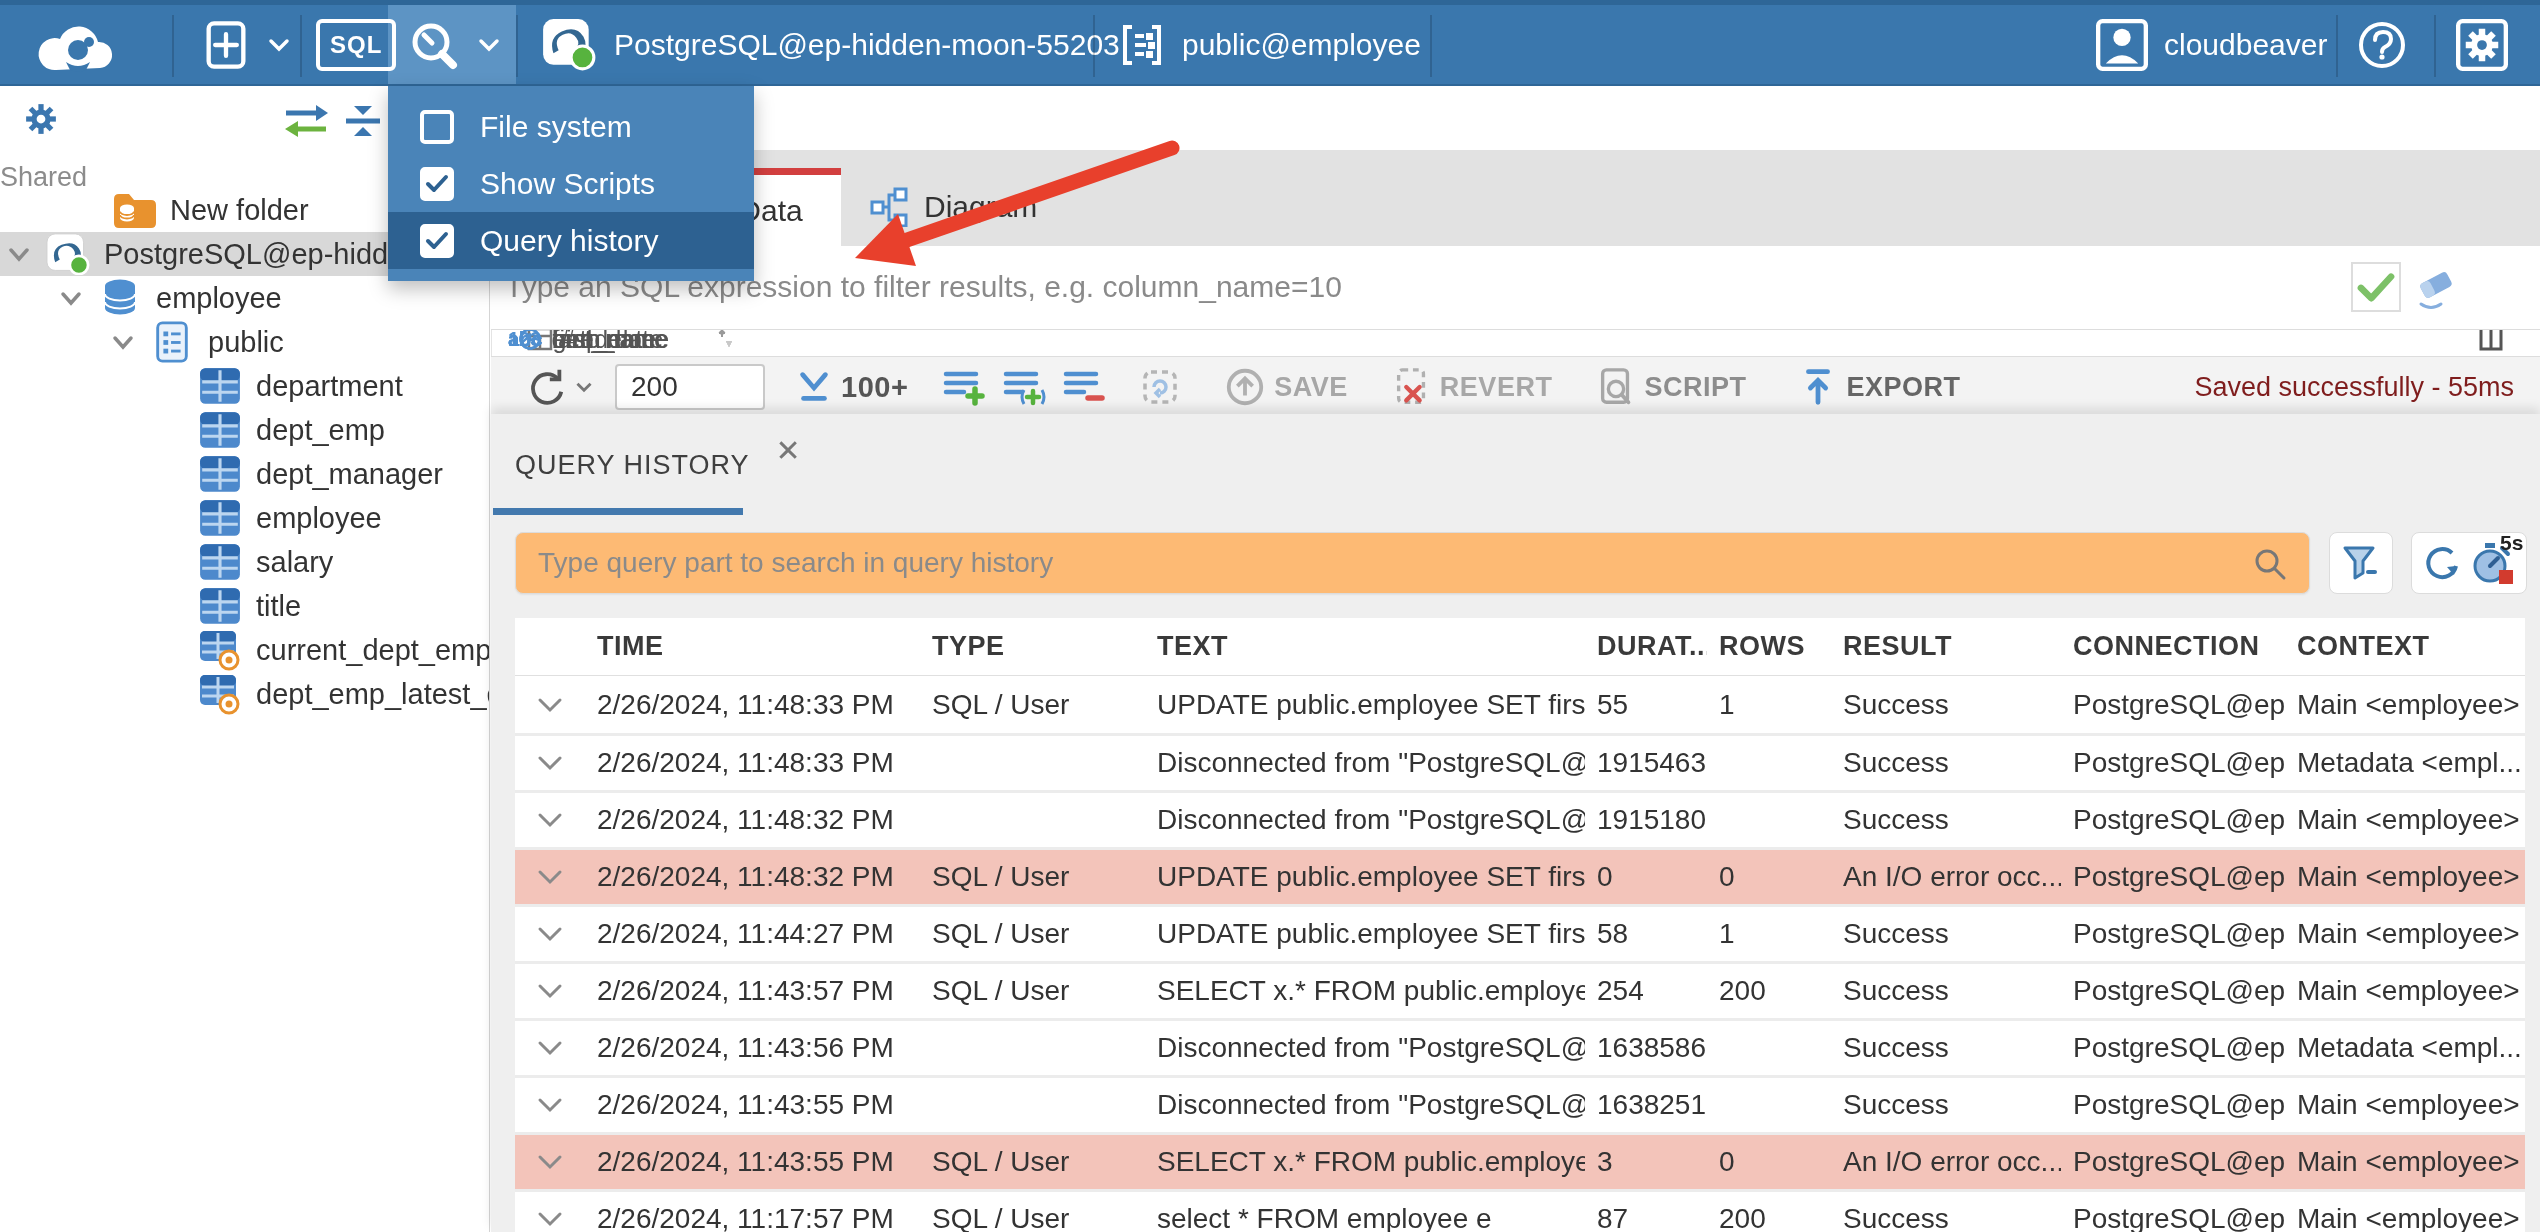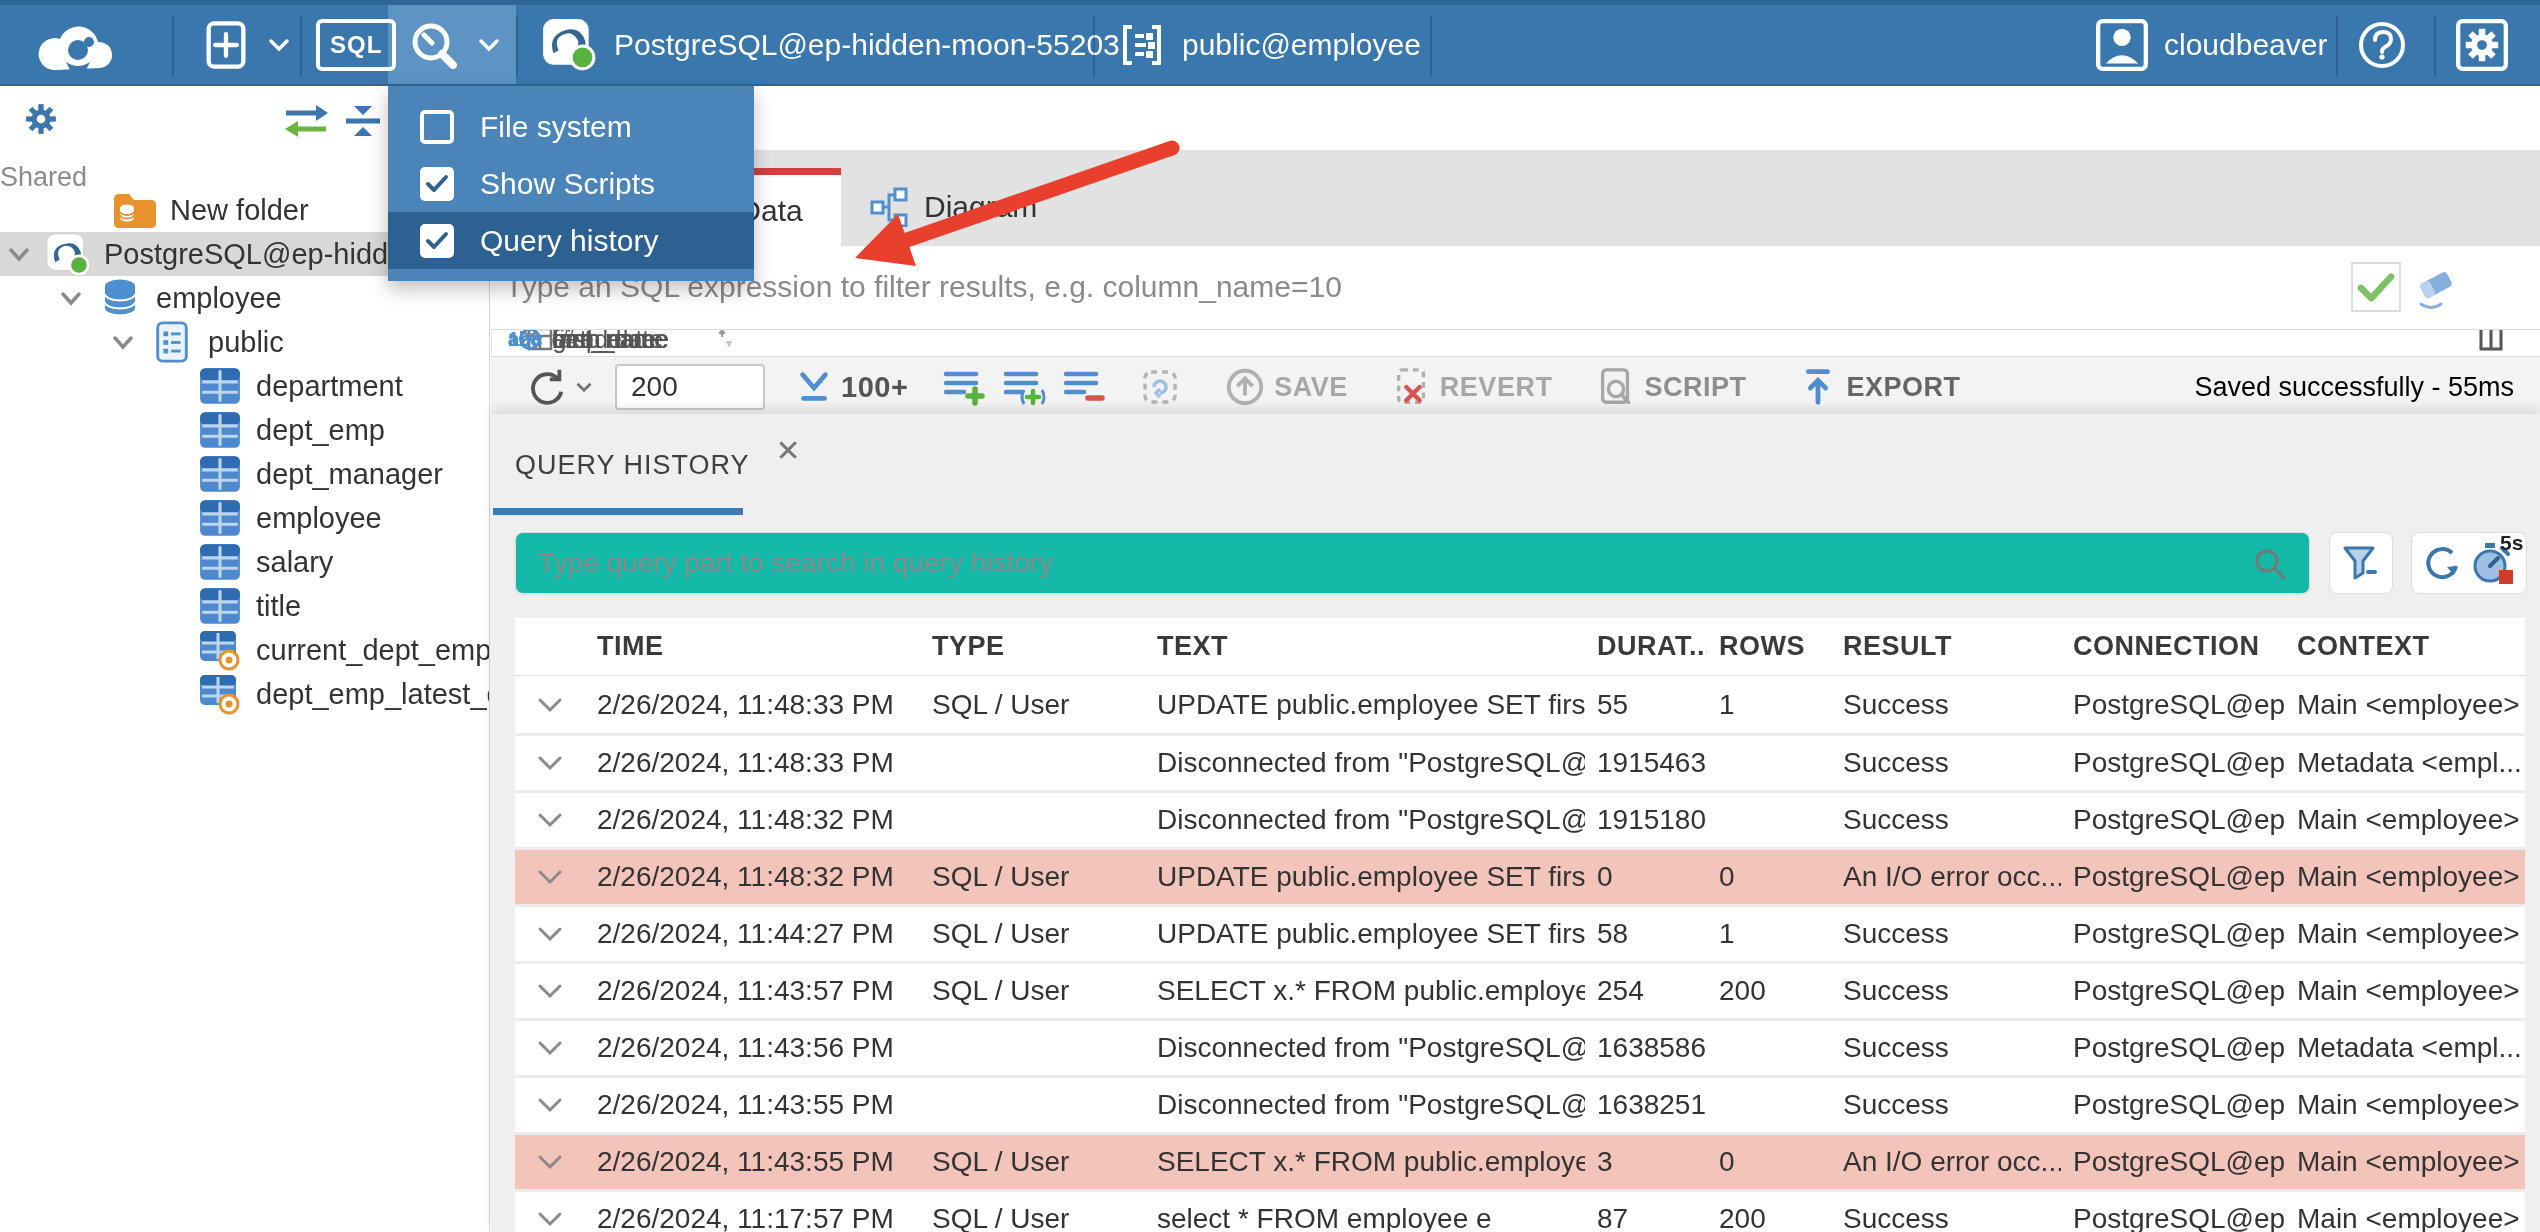--- a/index.html
+++ b/index.html
@@ -80,31 +80,31 @@
 
   .data-toolbar { position:absolute; left:0; top:270px; width:2049px; height:62px; background:#f3f3f3;
     border-top:1px solid #ddd; border-bottom:1px solid #e0e0e0; display:flex; align-items:center; }
   .dtb { display:flex; align-items:center; gap:8px; cursor:pointer; flex:0 0 auto; }
   .dtb-text { font-size:27px; font-weight:bold; letter-spacing:0.5px; white-space:nowrap; }
   .txt-disabled { color:#a7a7a7; }
   .txt-enabled { color:#8d8d8d; }
   .txt-export { color:#666; }
   .rowlimit-input { width:150px; height:46px; border:2px solid #c9c9c9; border-radius:4px; background:#fff;
     font-size:28px; color:#333; padding:0 14px; font-family:"Liberation Sans",sans-serif; outline:none; }
-  .toolbar-status { margin-left:auto; margin-right:26px; font-size:27px; color:#000000; white-space:nowrap; }
+  .toolbar-status { margin-left:auto; margin-right:26px; font-size:27px; color:#7f1d1d; white-space:nowrap; }
 
   
   .history-panel { position:absolute; left:0; top:328px; width:2049px; height:818px; background:#efefef;
     box-shadow:0 -6px 10px rgba(0,0,0,0.10); }
   .qh-tab { position:absolute; left:24px; top:22px; display:flex; align-items:flex-start; gap:26px; cursor:pointer; }
   .qh-tab-label { font-size:27px; color:#3f3f3f; letter-spacing:1px; padding-top:14px; }
   .qh-tab-close { font-size:30px; color:#777; cursor:pointer; line-height:1; }
   .qh-tab-underline { position:absolute; left:2px; top:94px; width:250px; height:7px; background:#4379ae; }
 
-  .qh-search { position:absolute; left:24px; top:118px; width:1795px; height:62px; background:#14b8a6;
+  .qh-search { position:absolute; left:24px; top:118px; width:1795px; height:62px; background:#fdba74;
     border:1px solid #dcdcdc; border-radius:8px; box-shadow:0 1px 2px rgba(0,0,0,0.06); }
   .qh-search input { position:absolute; left:22px; top:4px; width:1690px; height:52px; border:none; outline:none;
     font-size:28px; color:#444; font-family:"Liberation Sans",sans-serif; background:transparent; }
   .qh-search input::placeholder { color:#8a8a8a; }
   .qh-search-icon { position:absolute; right:22px; top:14px; width:34px; height:34px; }
   .qh-filter-btn { position:absolute; left:1838px; top:118px; width:64px; height:62px; background:#fff;
     border:1px solid #dcdcdc; border-radius:8px; display:flex; align-items:center; justify-content:center; cursor:pointer; }
   .qh-refresh-group { position:absolute; left:1920px; top:118px; width:116px; height:62px; background:#fff;
     border:1px solid #dcdcdc; border-radius:8px; display:flex; align-items:center; justify-content:space-evenly; }
   .qh-refresh-group svg { cursor:pointer; }

